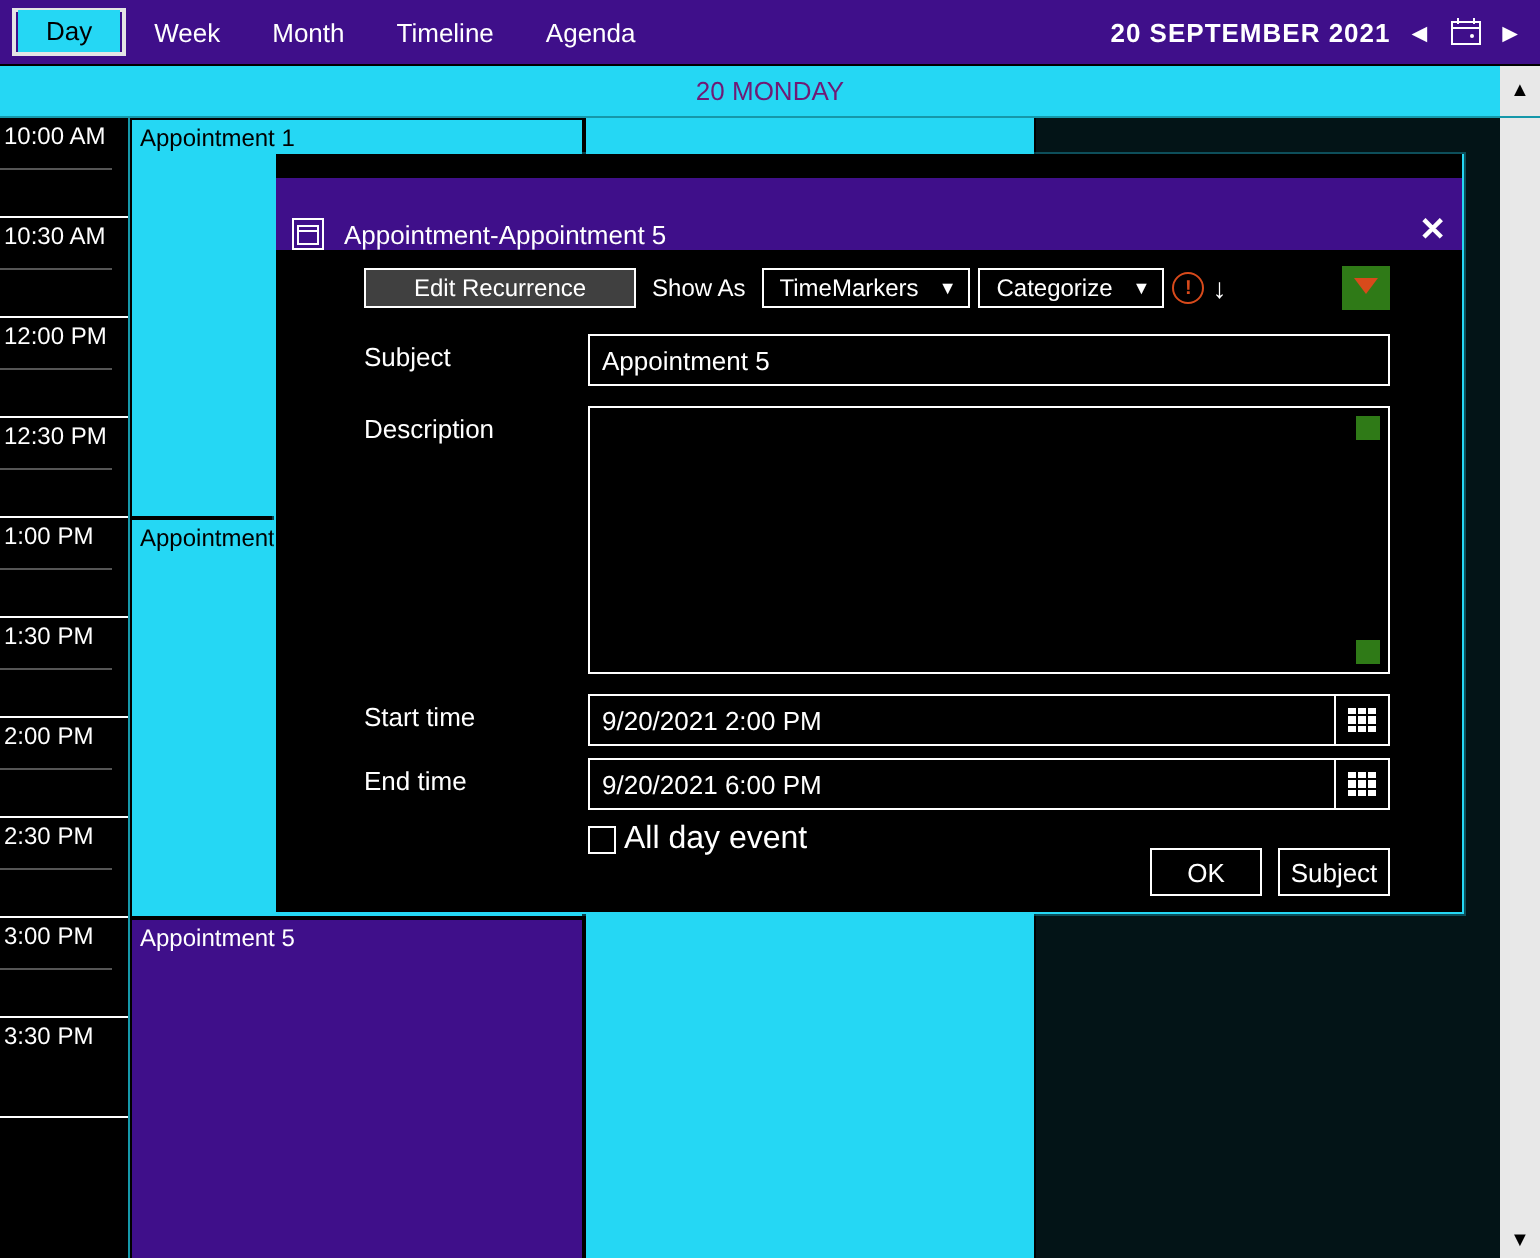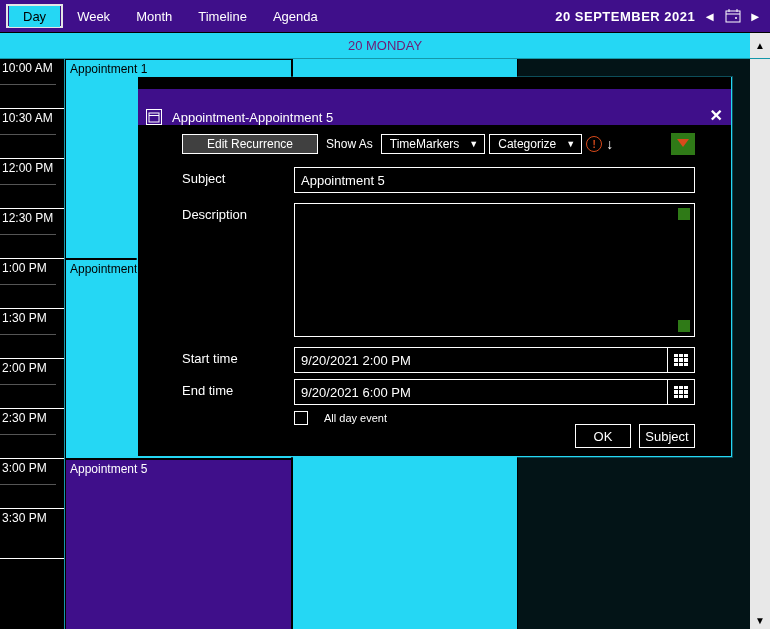--- a/index.html
+++ b/index.html
@@ -64,21 +64,21 @@
   .desc-area { width: 100%; height: 134px; background: #000; border: 1px solid #fff; position: relative; }
   .desc-area .g-top { position: absolute; top: 4px; right: 4px; width: 12px; height: 12px; background: #2f7a17; }
   .desc-area .g-bot { position: absolute; bottom: 4px; right: 4px; width: 12px; height: 12px; background: #2f7a17; }
 
   .datetime-field { display: flex; }
   .dt-input { flex: 1; background: #000; border: 1px solid #fff; border-right: none; color: #fff; font-size: 13px; padding: 4px 6px; height: 26px; }
   .dt-btn { width: 28px; height: 26px; background: #000; border: 1px solid #fff; display: flex; align-items: center; justify-content: center; cursor: pointer; }
   .grid-icon { width: 14px; height: 12px; display: grid; grid-template-columns: repeat(3,1fr); grid-template-rows: repeat(3,1fr); gap: 1px; }
   .grid-icon span { background: #fff; }
 
-  .check-row { display: flex; align-items: center; gap: 16px; color: #fff; font-size: 11px; margin-left: 112px; margin-top: -2px; }
+  .check-row { display: flex; align-items: center; gap: 4px; color: #fff; font-size: 16px; margin-left: 112px; margin-top: -2px; }
   .chk { width: 14px; height: 14px; border: 1px solid #fff; display: inline-block; }
 
   .dlg-footer { position: absolute; bottom: 8px; right: 36px; display: flex; gap: 8px; }
   .ft-btn { border: 1px solid #fff; color: #fff; background: #000; font-size: 13px; width: 56px; height: 24px; cursor: pointer; }
 
 </style>
 </head>
 <body>
 
 <div class="toolbar">

